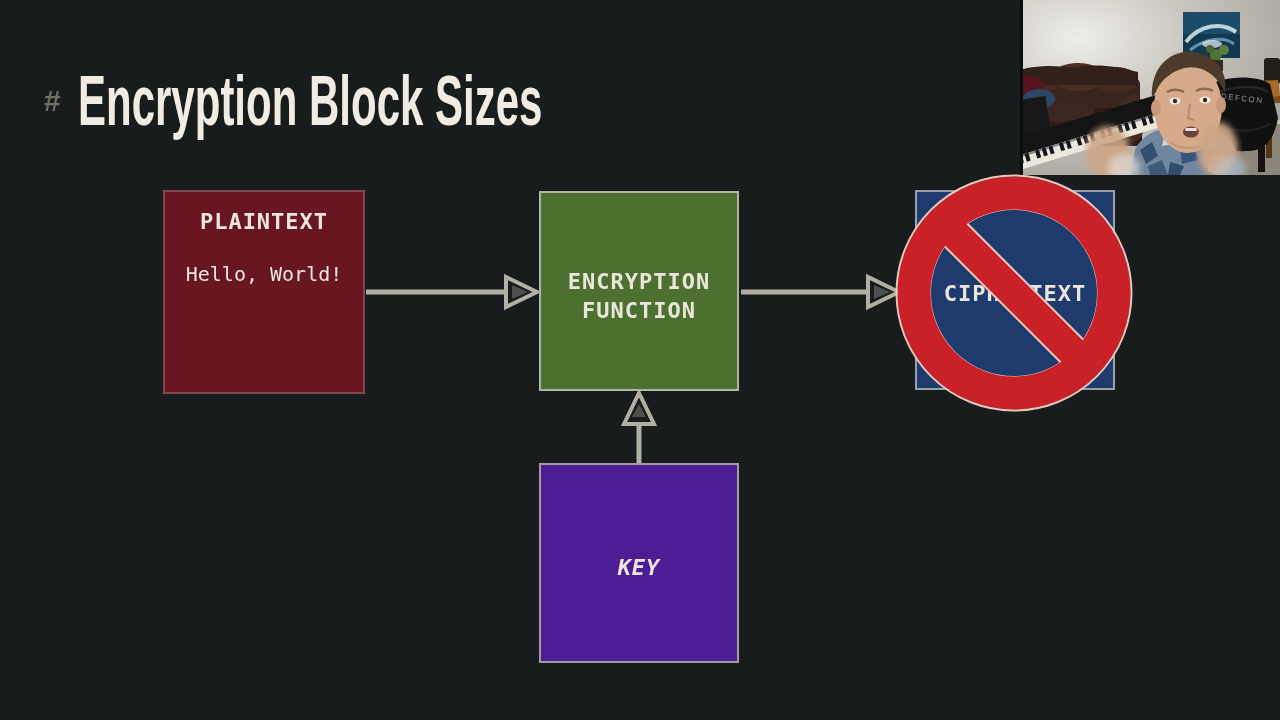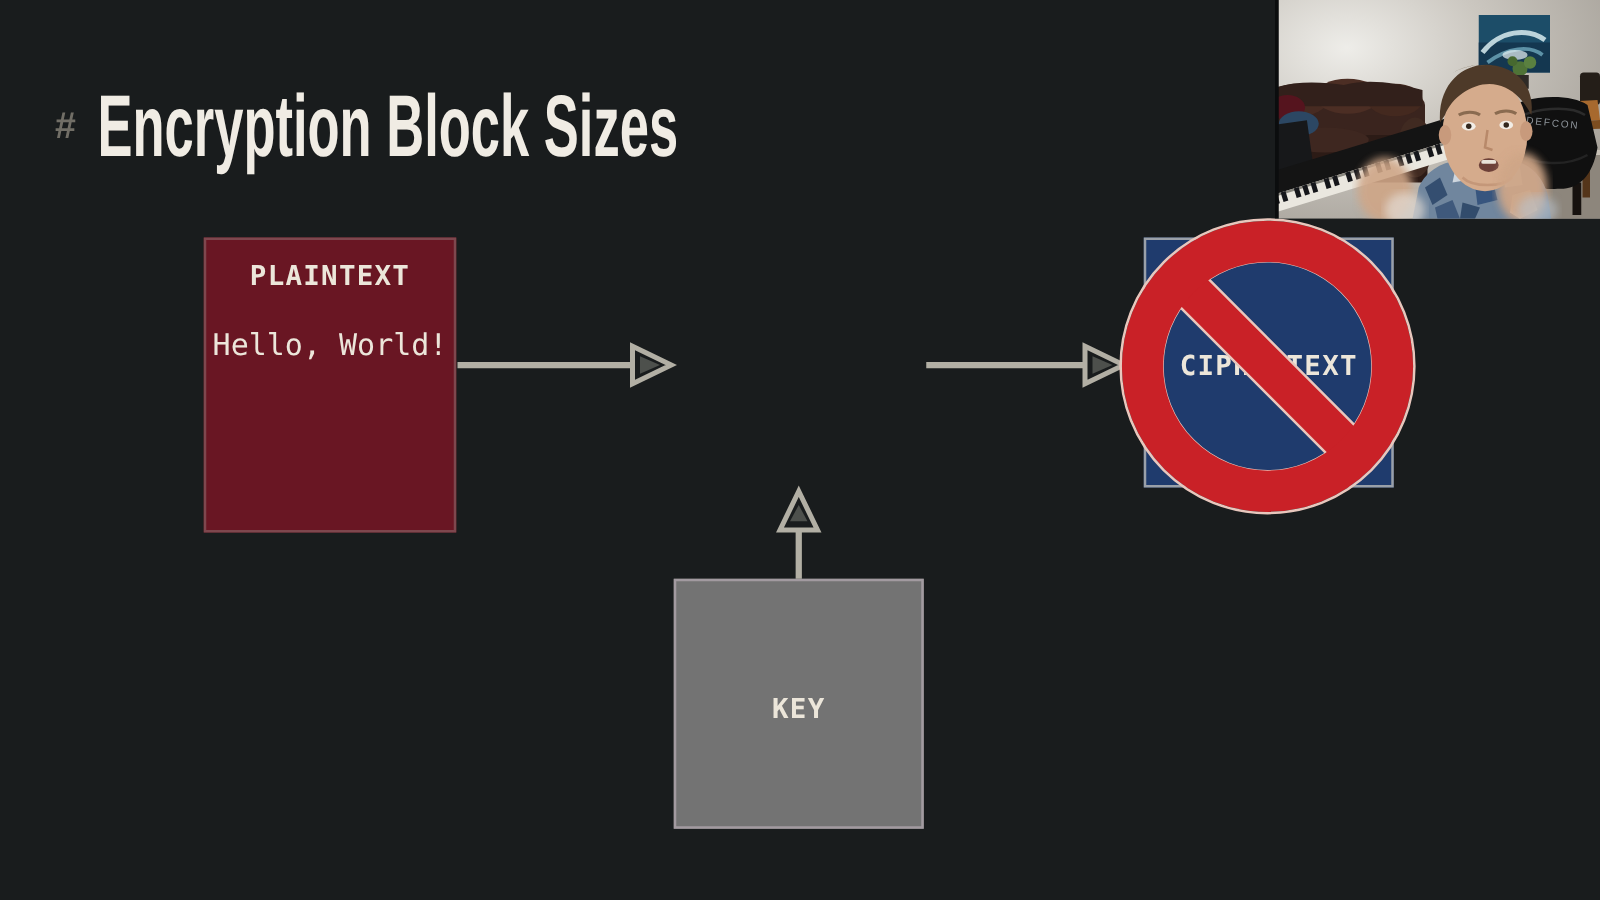--- a/index.html
+++ b/index.html
@@ -17,22 +17,22 @@
     font-size:70px;line-height:70px;font-weight:bold;color:#f0ece4;
     transform:scaleX(0.60);transform-origin:top left;white-space:nowrap;
     letter-spacing:0px;
   }
   
   .node{
     position:absolute;box-sizing:border-box;border:2px solid #999;
     font-family:"DejaVu Sans Mono",monospace;color:#ece6da;text-align:center;
   }
   .node-label{position:absolute;width:100%;font-size:22px;font-weight:bold;letter-spacing:1px;}
-  .node-text {position:absolute;width:100%;font-size:24px;font-weight:normal;}
-  #box-plaintext {left:163px;top:190px;width:202px;height:236px;}
+  .node-text {position:absolute;width:100%;font-size:20px;font-weight:normal;}
+  #box-plaintext {left:163px;top:190px;width:202px;height:204px;}
   #box-encryption{left:539px;top:191px;width:200px;height:200px;}
   #box-ciphertext{left:915px;top:190px;width:200px;height:200px;}
   #box-key       {left:539px;top:463px;width:200px;height:200px;}
   .pt-label{top:17px;}
   .pt-line1{top:70px;}
   .pt-hex{top:121px;line-height:24px;}
   .enc-label{top:74px;line-height:29px;}
   .ct-label{top:89px;}
   .key-label{top:90px;}
   
@@ -52,26 +52,32 @@
   <span class="title-hash">#</span>
   <h1 class="page-title">Encryption Block Sizes</h1>
 
   <div class="node" id="box-plaintext" style="background-color: rgb(105, 22, 35); border-color: rgb(126, 71, 78);">
     <div class="node-label pt-label">PLAINTEXT</div>
     <div class="node-text pt-line1">Hello, World!</div>
     <div class="node-text pt-hex">
     </div>
   </div>
 
+  <div class="node" id="box-encryption" style="background-color: rgb(76, 112, 48); border-color: rgb(176, 181, 166);">
+    <div class="node-label enc-label">
+      <div>ENCRYPTION</div>
+      <div>FUNCTION</div>
+    </div>
+  </div>
 
   <div class="node" id="box-ciphertext" style="background-color: rgb(31, 59, 109); border-color: rgb(154, 160, 168);">
     <div class="node-label ct-label">CIPHERTEXT</div>
   </div>
 
-  <div class="node" id="box-key" style="background-color: #737373; border-color: rgb(162, 154, 160);">
+  <div class="node" id="box-key" style="background-color: #4c1d95; border-color: rgb(162, 154, 160); font-style: italic;">
     <div class="node-label key-label">KEY</div>
   </div>
 
   <svg class="arrows" width="1280" height="720">
 
     <g>
       <line class="arrow-line" x1="366" y1="292" x2="506" y2="292"></line>
       <polygon class="arrow-head" points="537,292 506,277 506,307"></polygon>
       <polygon class="arrow-head-inner" points="528,292 512,285 512,299"></polygon>
     </g>

